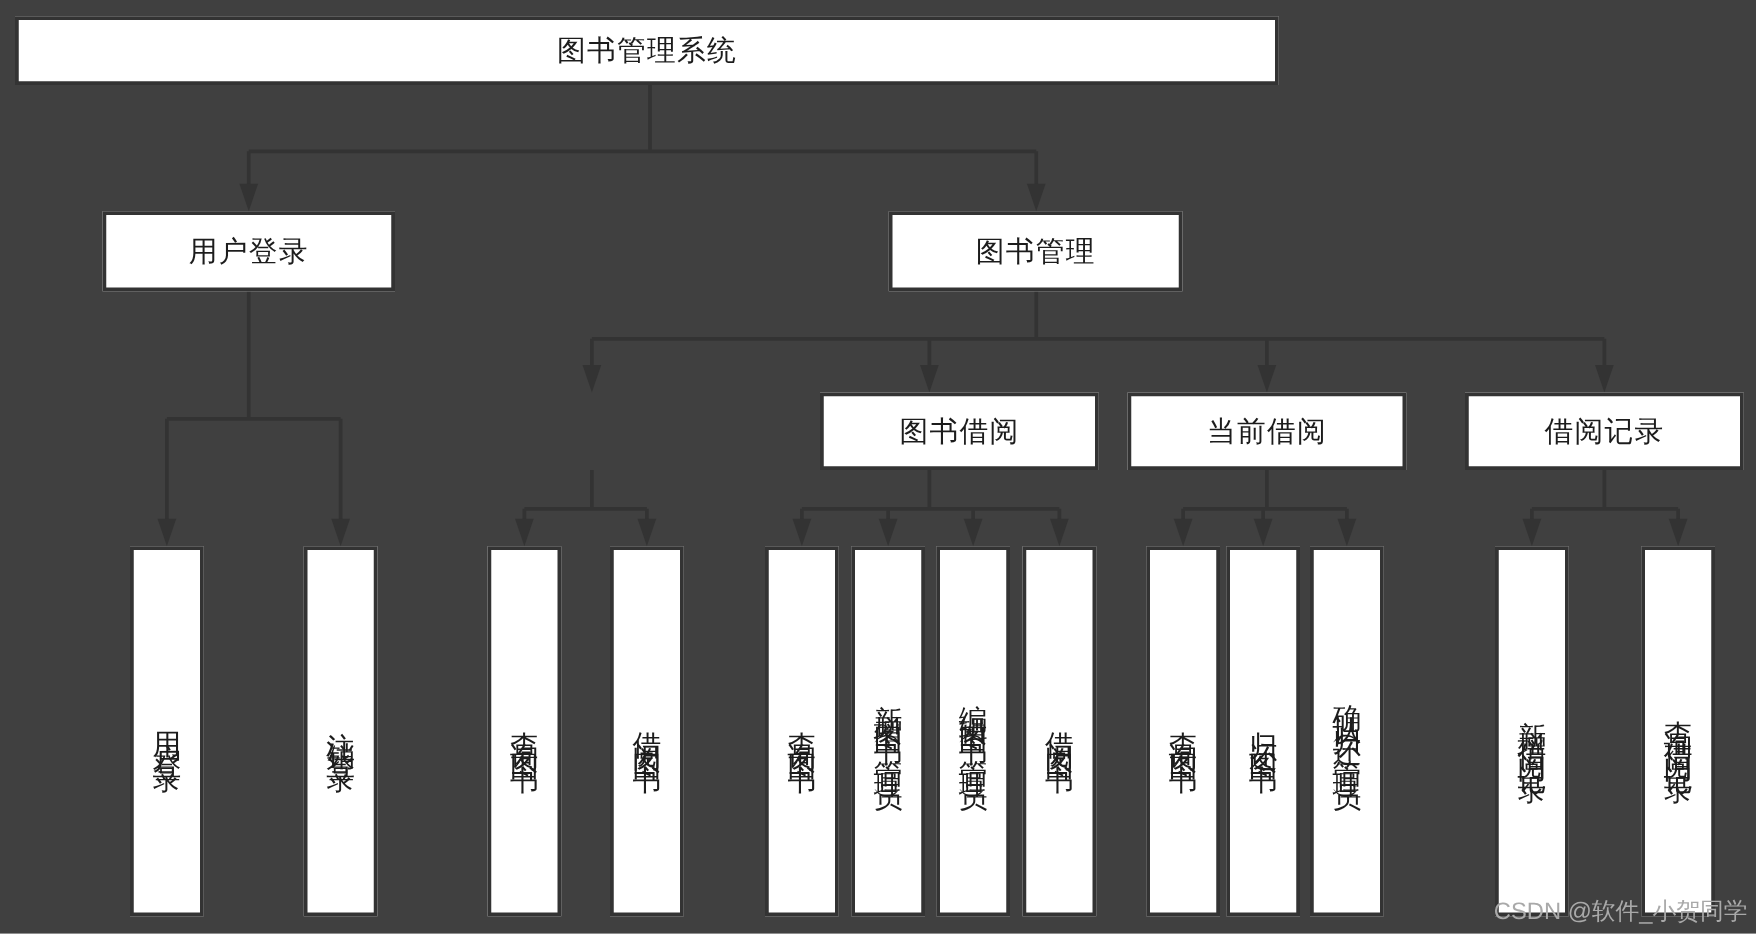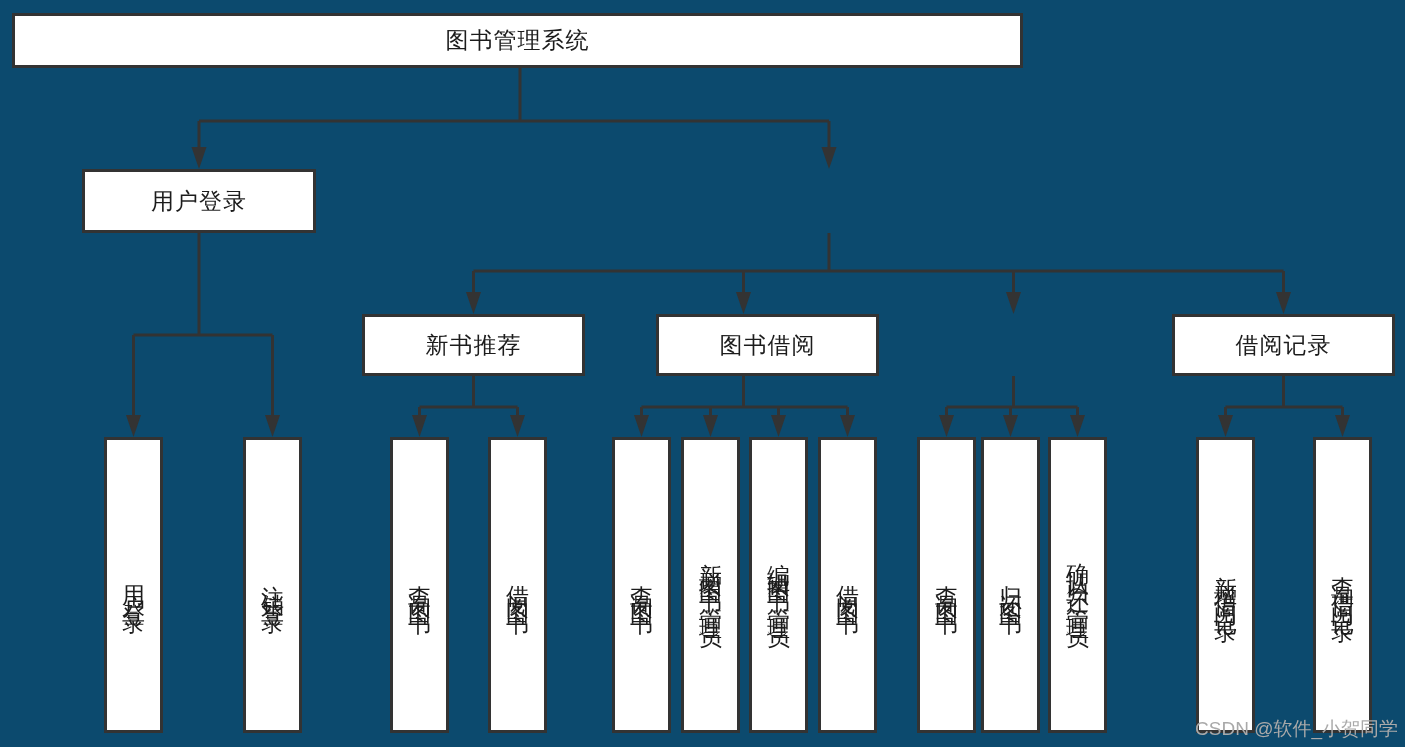--- a/index.html
+++ b/index.html
@@ -5,21 +5,21 @@
   html, body {
     margin: 0;
     padding: 0;
     background: #ffffff;
     font-family: "Liberation Sans", "DejaVu Sans", sans-serif;
   }
   .canvas {
     position: relative;
     width: 1405px;
     height: 747px;
-    background: #0c4a6e;
+    background: #404040;
     overflow: hidden;
   }
   .connectors {
     position: absolute;
     left: 0;
     top: 0;
     z-index: 1;
   }
   .node {
     position: absolute;
@@ -105,23 +105,24 @@
       <polygon points="1003,415 1018,415 1010.5,437"></polygon>
       <polygon points="1070,415 1085,415 1077.5,437"></polygon>
       <polygon points="1218,415 1233,415 1225.5,437"></polygon>
       <polygon points="1335,415 1350,415 1342.5,437"></polygon>
     </g>
   </svg>
 
   <div class="node root-node">图书管理系统</div>
 
   <div class="node lv1" style="left:82px; width:234px;">用户登录</div>
+  <div class="node lv1" style="left:711px; width:235px;">图书管理</div>
 
-  <div class="node lv2" style="left:362px; width:223px;">新书推荐</div>
   <div class="node lv2" style="left:656px; width:223px;">图书借阅</div>
+  <div class="node lv2" style="left:902px; width:223px;">当前借阅</div>
   <div class="node lv2" style="left:1172px; width:223px;">借阅记录</div>
 
   <div class="node leaf" style="left:104px;">用户登录</div>
   <div class="node leaf" style="left:243px;">注销登录</div>
 
   <div class="node leaf" style="left:390px;">查询图书</div>
   <div class="node leaf" style="left:488px;">借阅图书</div>
 
   <div class="node leaf" style="left:612px;">查询图书</div>
   <div class="node leaf" style="left:681px;">新增图书（管理员）</div>

